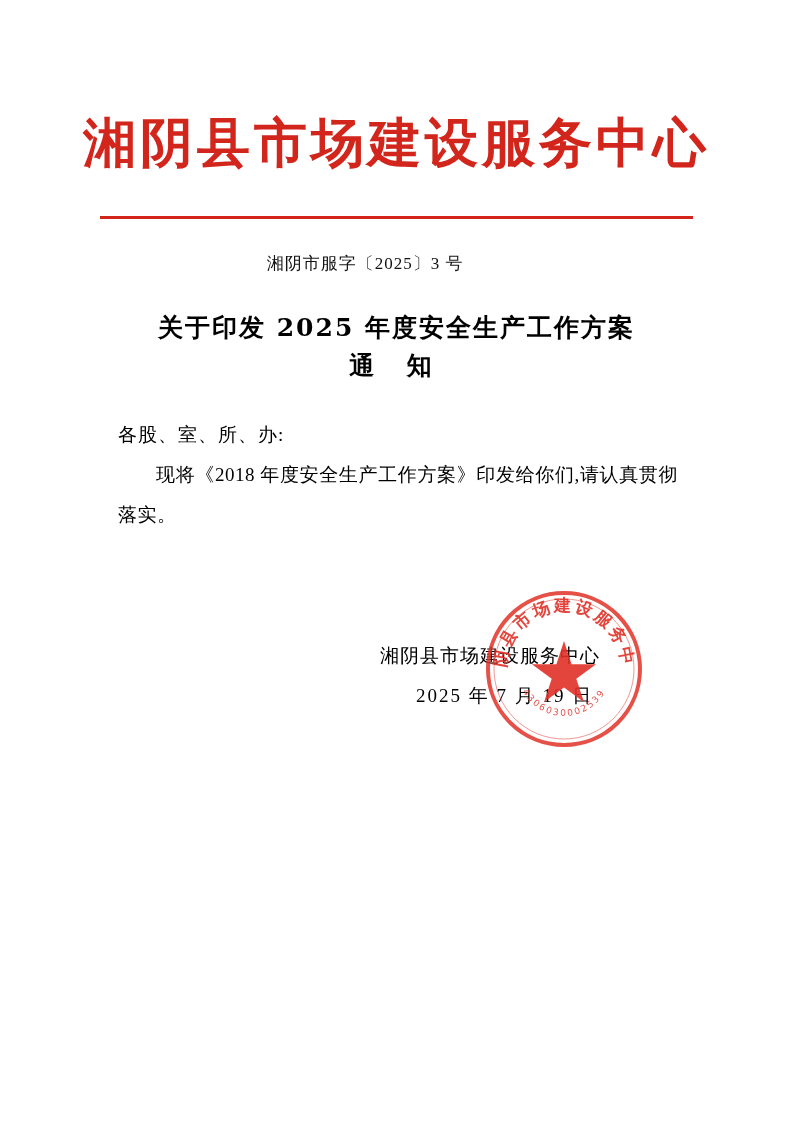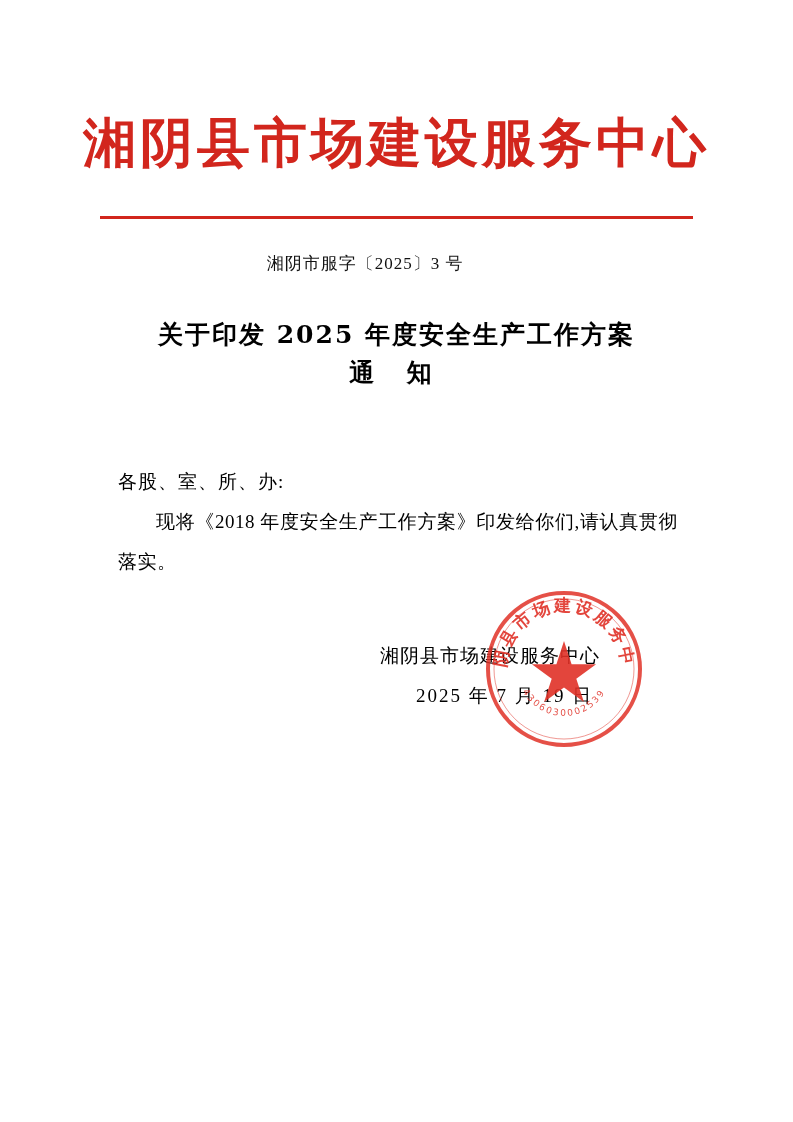--- a/index.html
+++ b/index.html
@@ -60,21 +60,21 @@
     text-align: center;
     font-size: 17px;
     letter-spacing: 1px;
     color: #111;
   }
 
   
   .doc-title-block {
     position: absolute;
     left: 0;
-    top: 316px;
+    top: 309px;
     width: 793px;
     text-align: center;
   }
   .doc-title-line1 {
     font-family: "DejaVu Serif", "Liberation Serif", serif;
     font-weight: bold;
     font-size: 25px;
     letter-spacing: 2px;
     line-height: 1.5;
     color: #000;
@@ -86,21 +86,21 @@
     letter-spacing: 12px;
     line-height: 1.5;
     color: #000;
     text-align: center;
   }
 
   
   .body-block {
     position: absolute;
     left: 118px;
-    top: 462px;
+    top: 415px;
     width: 560px;
     font-size: 19px;
     line-height: 2.1;
     color: #000;
   }
   .salutation {
     letter-spacing: 1px;
   }
   .paragraph {
     text-indent: 2em;

